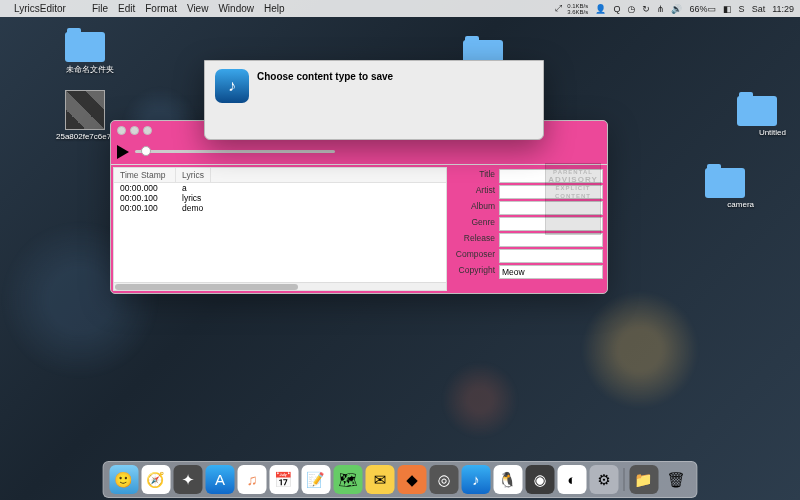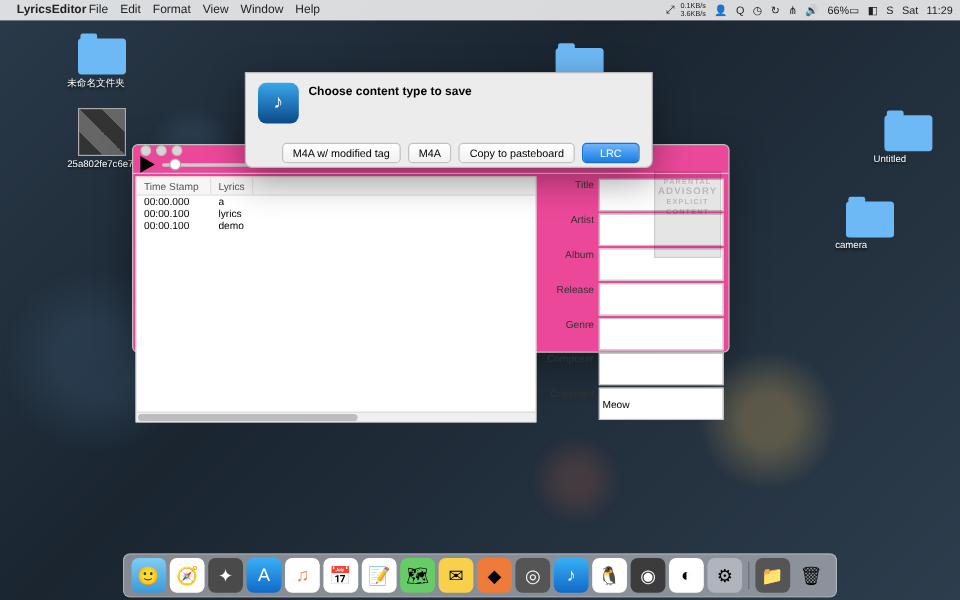--- a/index.html
+++ b/index.html
@@ -1,27 +1,27 @@
 <!DOCTYPE html>
 <html><head>
 <meta charset="utf-8">
 <style>
 *{box-sizing:border-box;margin:0;padding:0;font-family:-apple-system,"Helvetica Neue",Arial,sans-serif}
 body{width:800px;height:500px;overflow:hidden;position:relative;background:linear-gradient(135deg,#2a3a4a 0%,#1a2530 40%,#2d3d4d 100%)}
 .bg-blur{position:absolute;inset:0;background:radial-gradient(circle at 20% 25%,rgba(100,150,200,.15) 2%,transparent 5%),radial-gradient(circle at 80% 70%,rgba(255,200,100,.25) 3%,transparent 8%),radial-gradient(circle at 60% 80%,rgba(200,100,80,.2) 2%,transparent 6%),radial-gradient(circle at 10% 60%,rgba(80,120,160,.2) 4%,transparent 10%),radial-gradient(circle at 35% 50%,rgba(255,230,180,.15) 2%,transparent 6%);filter:blur(2px)}
 
 .menubar{position:absolute;top:0;left:0;right:0;height:17px;background:rgba(250,250,250,.85);display:flex;align-items:center;font-size:10px;color:#222;padding:0 6px;z-index:100}
 .menubar .apple{font-size:11px;margin-right:8px}
-.menubar .app{font-weight:700;margin-right:2px}
+.menubar .app{font-weight:400;margin-right:26px}
 .menubar .item{margin-right:10px}
 .menubar .spacer{flex:1}
 .menubar .ritem{margin-left:7px;font-size:9px;display:flex;align-items:center}
 .net{font-size:6px;line-height:6px;text-align:right;margin-left:5px}
 
-.dicon{position:absolute;width:58px;text-align:left;color:#fff;font-size:8px;text-shadow:0 1px 2px rgba(0,0,0,.8)}
+.dicon{position:absolute;width:58px;text-align:right;color:#fff;font-size:8px;text-shadow:0 1px 2px rgba(0,0,0,.8)}
 .dicon .folder{width:40px;height:30px;margin:0 auto 2px;background:#6db9f5;border-radius:3px;position:relative}
 .dicon .folder:before{content:"";position:absolute;top:-4px;left:2px;width:14px;height:6px;background:#6db9f5;border-radius:2px 2px 0 0}
 .dicon .jpg{width:40px;height:40px;margin:0 auto 2px;background:#eee;border:1px solid #aaa;background:linear-gradient(45deg,#333 25%,#666 25%,#666 50%,#333 50%,#333 75%,#666 75%)}
 
 .win{position:absolute;left:110px;top:120px;width:498px;height:174px;background:#ec4899;border:1px solid #bfbfbf;border-radius:5px;box-shadow:0 8px 30px rgba(0,0,0,.35);z-index:10;display:flex;flex-direction:column}
 .win .tb{height:18px;display:flex;align-items:center;padding:0 6px;gap:4px}
 .tlight{width:9px;height:9px;border-radius:50%;background:#d6d6d6;border:1px solid #c0c0c0}
 .controls{height:26px;display:flex;align-items:center;padding:0 6px;gap:6px;border-bottom:1px solid #d8d8d8}
 .play{width:0;height:0;border-left:12px solid #000;border-top:7px solid transparent;border-bottom:7px solid transparent}
 .seek{flex:0 0 200px;height:3px;background:#ccc;border-radius:2px;position:relative}
@@ -33,21 +33,21 @@
 .lhead .c1{width:62px}
 .lrow{display:flex;font-size:8.5px;font-family:Menlo,monospace}
 .lrow .c1{width:62px;padding:0 6px}
 .lrow .c2{padding:0 6px}
 .lscroll{position:absolute;bottom:0;left:0;right:0;height:8px;background:#f0f0f0;border-top:1px solid #ddd}
 .lscroll .thumb{height:6px;margin:1px;width:55%;background:#bdbdbd;border-radius:3px}
 .rpanel{width:158px;padding:2px 4px;font-size:9px;position:relative}
 .adv{position:absolute;right:6px;top:-2px;width:56px;height:72px;background:rgba(0,0,0,.1);color:rgba(0,0,0,.2);font-size:6px;letter-spacing:1px;text-align:center;padding-top:4px;font-weight:700;line-height:8px;border:1px solid rgba(0,0,0,.1)}
 .frow{display:flex;align-items:flex-start;margin:2px 0;gap:4px}
 .frow label{width:42px;text-align:right;color:#333;font-size:8.5px}
-.frow input{flex:1;height:27px;border:1px solid #c6c6c6;background:#fff;font-size:8.5px;padding:0 2px;min-width:0}
+.frow input{flex:1;height:14px;border:1px solid #c6c6c6;background:#fff;font-size:8.5px;padding:0 2px;min-width:0}
 
 .sheet{position:absolute;left:204px;top:60px;width:340px;height:80px;background:#ececec;border:1px solid #b9b9b9;border-radius:0 0 6px 6px;box-shadow:0 10px 30px rgba(0,0,0,.4);z-index:20;padding:8px 10px}
 .sheet .hdr{display:flex;align-items:flex-start;gap:8px}
 .sheet .aicon{width:34px;height:34px;border-radius:7px;background:linear-gradient(#3aa6ea,#0a4a8a);display:flex;align-items:center;justify-content:center;color:#fff}
 .sheet .msg{font-size:10px;font-weight:600;padding-top:2px}
 .sheet .btns{display:flex;gap:6px;justify-content:flex-end;margin-top:16px}
 .sheet button{font-size:9px;height:17px;border-radius:4px;border:1px solid #c2c2c2;background:linear-gradient(#fff,#f1f1f1);padding:0 8px;cursor:pointer}
 .sheet button.primary{background:linear-gradient(#6cb5fb,#1a7de0);border-color:#1a6fc9;color:#fff;padding:0 14px}
 
 .dock{position:absolute;bottom:2px;left:50%;transform:translateX(-50%);background:rgba(220,220,225,.55);border-radius:6px;padding:3px 6px;display:flex;gap:3px;z-index:50;border:1px solid rgba(255,255,255,.3)}
@@ -132,49 +132,43 @@
         </div>
    <div class="frow">
           <label>Artist</label>
           <input value="" style="">
         </div>
    <div class="frow">
           <label>Album</label>
           <input value="" style="">
         </div>
    <div class="frow">
-          <label>Release</label>
+          <label>Genre</label>
           <input value="" style="">
         </div>
    <div class="frow">
-          <label>Genre</label>
+          <label>Release</label>
           <input value="" style="">
         </div>
    <div class="frow">
           <label>Composer</label>
           <input value="" style="">
         </div>
    <div class="frow">
           <label>Copyright</label>
           <input value="Meow" style="">
         </div>
   </div>
  </div>
 </div>
 
 <div class="sheet">
  <div class="hdr">
   <div class="aicon">♪</div>
   <div class="msg">Choose content type to save</div>
- </div>
- <div class="btns">
-  <button>M4A w/ modified tag</button>
-  <button>M4A</button>
-  <button>Copy to pasteboard</button>
-  <button class="primary">LRC</button>
  </div>
 </div>
 
 <div class="dock">
  <div class="di" style="background:linear-gradient(#7ecdf5,#3a9ad6)">🙂</div>
  <div class="di" style="background:#fff">🧭</div>
  <div class="di" style="background:#4a4a4a;color:#fff">✦</div>
  <div class="di" style="background:linear-gradient(#38b0f4,#1069c9);color:#fff">A</div>
  <div class="di" style="background:#fff;color:#e85">♫</div>
  <div class="di" style="background:#fff">📅</div>

